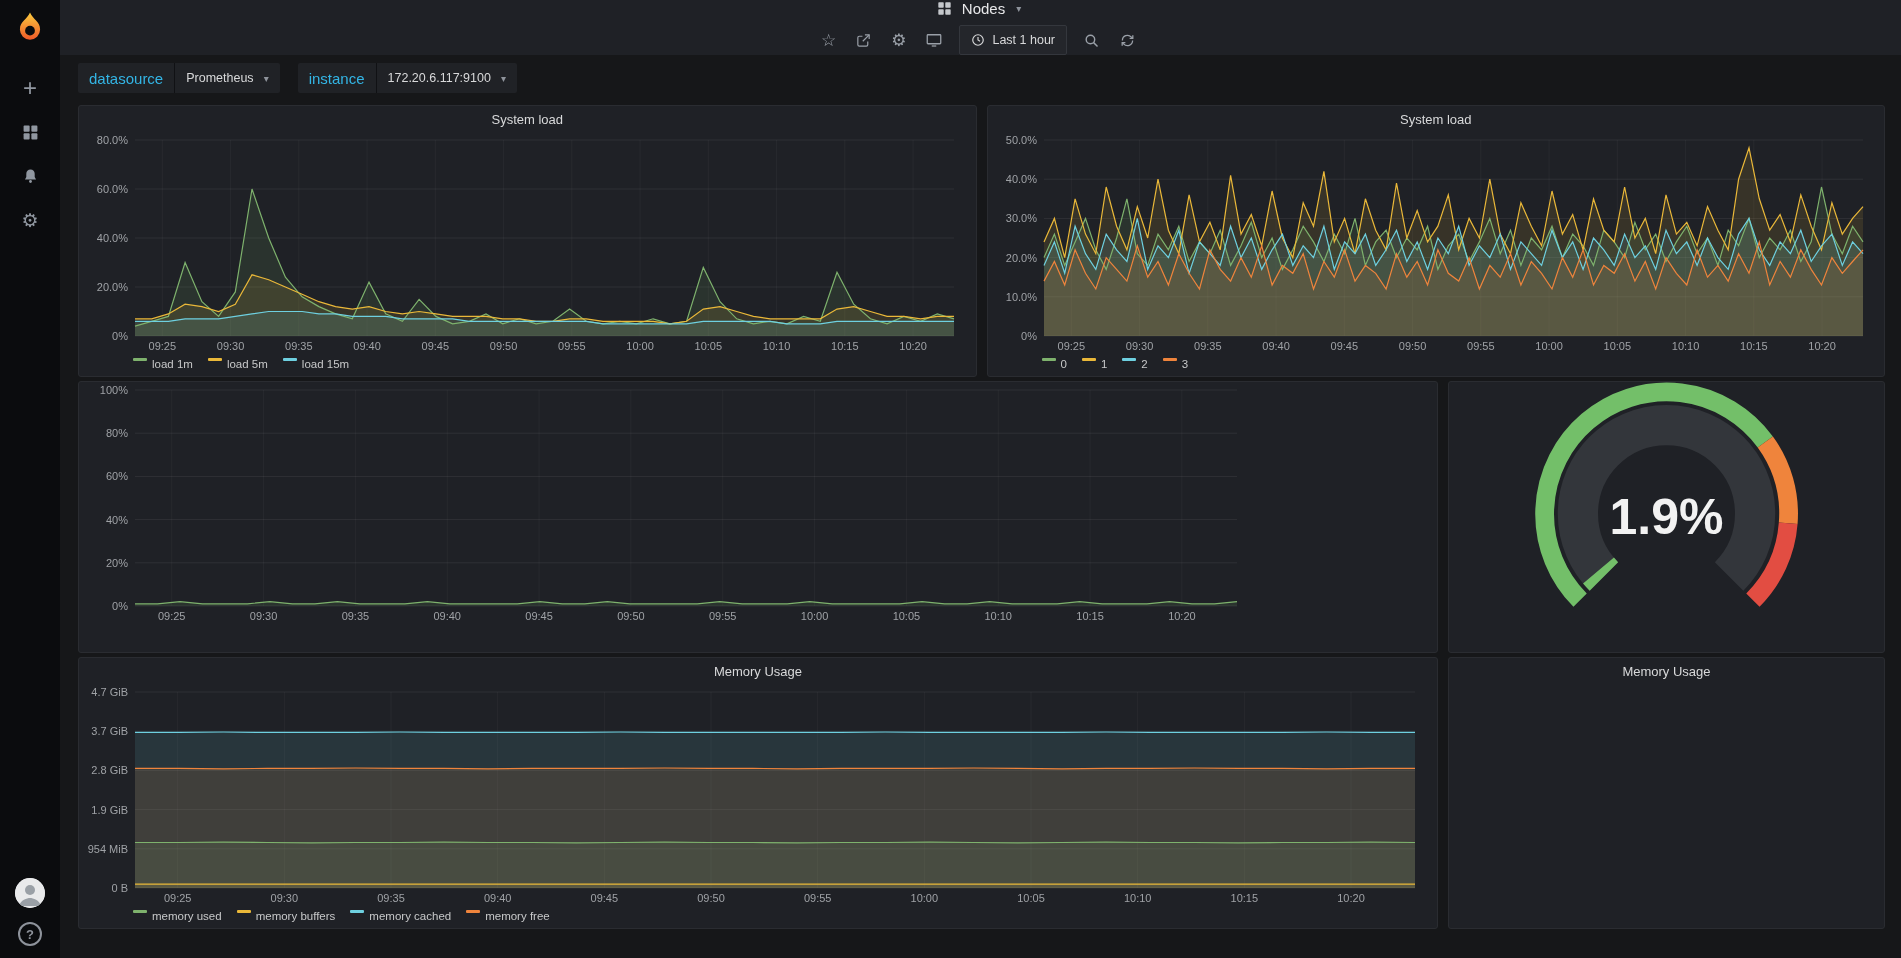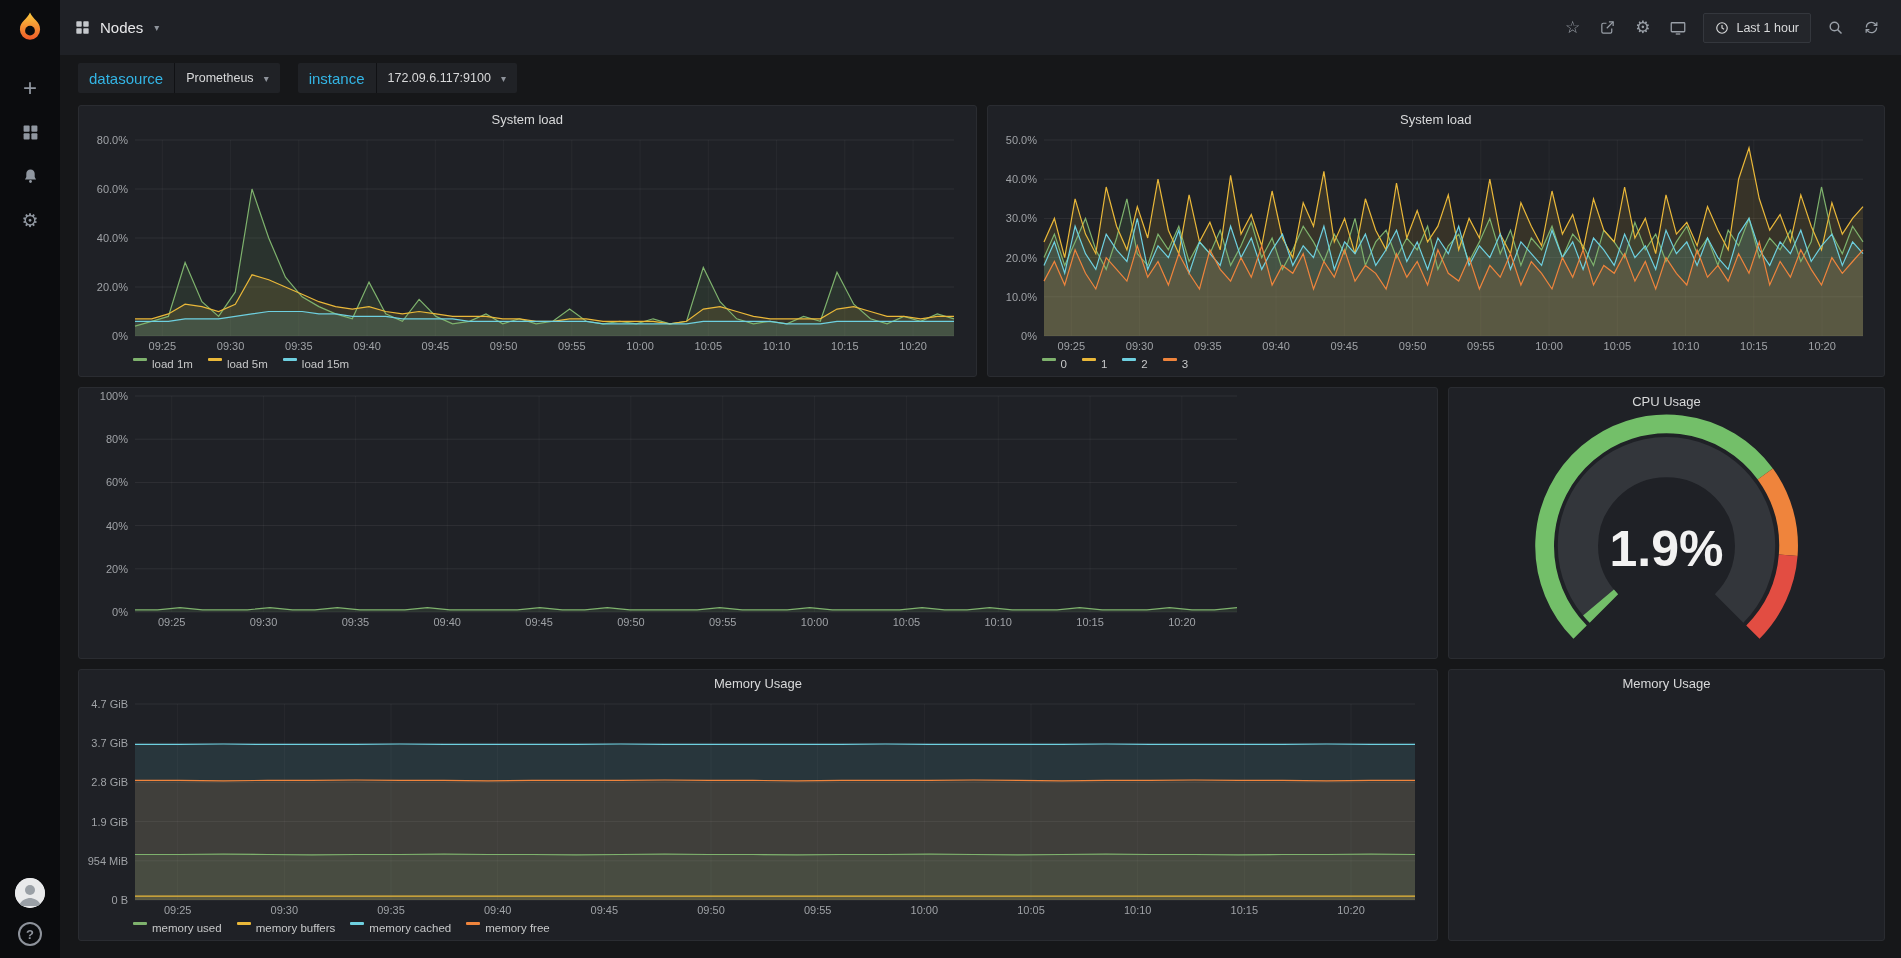--- a/index.html
+++ b/index.html
@@ -19,39 +19,39 @@
   .side-icons { display:flex; flex-direction:column; align-items:center; gap:10px; margin-top:16px; }
   .sicon { background:none; border:none; color:#9097a0; width:38px; height:34px; display:flex; align-items:center; justify-content:center; cursor:pointer; font-size:19px; padding:0; }
   .sicon svg { display:block; }
   .side-bottom { margin-top:auto; margin-bottom:12px; display:flex; flex-direction:column; align-items:center; gap:14px; }
   .avatar { width:30px; height:30px; border-radius:50%; background:#e9eaeb; display:flex; align-items:center; justify-content:center; cursor:pointer; overflow:hidden; }
   .help { width:24px; height:24px; border-radius:50%; border:2px solid #8e939b; color:#8e939b; display:flex; align-items:center; justify-content:center; font-size:13px; font-weight:700; cursor:pointer; }
 
   
   .main { flex:1; min-width:0; display:flex; flex-direction:column; }
 
-  .navbar { height:55px; flex-shrink:0; background:#1f2126; display:flex; align-items:center; justify-content:space-between; padding:0 18px 0 14px; }
+  .navbar { height:55px; flex-shrink:0; background:#1f2126; display:flex; align-items:center; justify-content:space-between; padding:0 18px 0 14px;flex-direction:column; }
   .nav-left { display:flex; align-items:center; gap:9px; }
   .nav-left .grid-ic { color:#c5c8cc; display:flex; }
   .nav-title { font-size:15px; color:#e8e8ea; font-weight:500; cursor:pointer; }
   .glyph-caret { color:#8e939b; font-size:10px; margin-left:2px; }
   .nav-right { display:flex; align-items:center; gap:13px; }
   .nbtn { background:none; border:none; color:#9aa0a8; display:flex; align-items:center; justify-content:center; cursor:pointer; font-size:17px; padding:3px; }
   .nbtn svg { display:block; }
   .time-btn { display:flex; align-items:center; gap:7px; height:30px; padding:0 11px; background:#24262b; border:1px solid #34373d; border-radius:2px; color:#d8d9da; font-size:12.5px; cursor:pointer; }
   .time-btn svg { display:block; }
 
   
   .submenu { height:46px; flex-shrink:0; display:flex; align-items:center; gap:18px; padding-left:18px; }
   .variable { display:flex; height:30px; border-radius:2px; overflow:hidden; }
   .var-label { display:flex; align-items:center; padding:0 11px; background:#202226; color:#33b5e5; font-size:15px; }
   .var-value { display:flex; align-items:center; gap:8px; padding:0 11px; background:#202226; border:none; border-left:1px solid #101114; color:#d8d9da; font-size:12.5px; cursor:pointer; }
 
   
-  .dash { flex:1; min-height:0; padding:4px 16px 10px 18px; display:flex; flex-direction:column; gap:10px; }
+  .dash { flex:1; min-height:0; padding:4px 16px 10px 18px; display:flex; flex-direction:column; gap:4px; }
   .row { display:flex; gap:10px; height:272px; flex-shrink:0; }
   .p-half { flex:1 1 0; }
   .p-wide { flex:0 0 1360px; }
   .p-gauge { flex:1 1 0; }
 
   .panel { background:#1f2126; border:1px solid #2a2c31; border-radius:3px; display:flex; flex-direction:column; min-width:0; }
   .panel-header { height:26px; flex-shrink:0; display:flex; align-items:center; justify-content:center; font-size:13px; font-weight:500; color:#d8d9da; cursor:pointer; }
   .panel-body { flex:1; min-height:0; display:flex; flex-direction:column; padding:0 8px 2px 4px; }
   .panel-body.hflex { flex-direction:row; }
   .chart { flex:1; min-height:0; min-width:0; }
@@ -176,21 +176,21 @@
       <div class="variable">
         <span class="var-label">datasource</span>
         <button class="var-value">
           <span>Prometheus</span>
           <span class="glyph-caret">▾</span>
         </button>
       </div>
       <div class="variable">
         <span class="var-label">instance</span>
         <button class="var-value">
-          <span>172.09.6.117:9100</span>
+          <span>172.20.6.117:9100</span>
           <span class="glyph-caret">▾</span>
         </button>
       </div>
     </div>
 
     <div class="dash">
 
       <div class="row">
         <section class="panel p-half">
           <div class="panel-header">
@@ -373,23 +373,20 @@
                   <text x="1007.0666666666667" y="238" text-anchor="middle" fill="#9fa2a6" font-size="11">10:15</text>
                   <line x1="1098.8999999999999" y1="8" x2="1098.8999999999999" y2="224" stroke="rgba(255,255,255,0.04)" stroke-width="1"></line>
                   <text x="1098.8999999999999" y="238" text-anchor="middle" fill="#9fa2a6" font-size="11">10:20</text>
                   <polygon points="52.0,221.8 74.5,221.8 97.0,219.7 119.5,221.8 142.0,221.8 164.4,221.8 186.9,219.7 209.4,221.8 231.9,221.8 254.4,219.7 276.9,221.8 299.4,221.8 321.9,221.8 344.4,219.7 366.9,221.8 389.3,221.8 411.8,221.8 434.3,221.8 456.8,219.7 479.3,221.8 501.8,221.8 524.3,219.7 546.8,221.8 569.3,221.8 591.8,221.8 614.2,221.8 636.7,219.7 659.2,221.8 681.7,221.8 704.2,221.8 726.7,219.7 749.2,221.8 771.7,221.8 794.2,221.8 816.7,221.8 839.1,219.7 861.6,221.8 884.1,221.8 906.6,219.7 929.1,221.8 951.6,221.8 974.1,221.8 996.6,219.7 1019.1,221.8 1041.6,221.8 1064.0,221.8 1086.5,219.7 1109.0,221.8 1131.5,221.8 1154.0,219.7 1154,224 52,224" fill="#7eb26d" fill-opacity="0.12" stroke="none"></polygon>
                   <polyline points="52.0,221.8 74.5,221.8 97.0,219.7 119.5,221.8 142.0,221.8 164.4,221.8 186.9,219.7 209.4,221.8 231.9,221.8 254.4,219.7 276.9,221.8 299.4,221.8 321.9,221.8 344.4,219.7 366.9,221.8 389.3,221.8 411.8,221.8 434.3,221.8 456.8,219.7 479.3,221.8 501.8,221.8 524.3,219.7 546.8,221.8 569.3,221.8 591.8,221.8 614.2,221.8 636.7,219.7 659.2,221.8 681.7,221.8 704.2,221.8 726.7,219.7 749.2,221.8 771.7,221.8 794.2,221.8 816.7,221.8 839.1,219.7 861.6,221.8 884.1,221.8 906.6,219.7 929.1,221.8 951.6,221.8 974.1,221.8 996.6,219.7 1019.1,221.8 1041.6,221.8 1064.0,221.8 1086.5,219.7 1109.0,221.8 1131.5,221.8 1154.0,219.7 " fill="none" stroke="#7eb26d" stroke-width="1.2"></polyline>
                 </svg>
               </div>
           </div>
         </section>
         <section class="panel p-gauge">
-          <div class="panel-header">
-              <span>CPU Usage</span>
-            </div>
           <div class="gauge">
               <svg width="435" height="244">
                 <path d="M 131.1 218.1 A 122.1 122.1 0 1 1 316.3 60.0" stroke="#73bf69" stroke-width="18.788000000000004" fill="none"></path>
                 <path d="M 316.3 60.0 A 122.1 122.1 0 0 1 339.2 141.3" stroke="#ef843c" stroke-width="18.788000000000004" fill="none"></path>
                 <path d="M 339.2 141.3 A 122.1 122.1 0 0 1 303.9 218.1" stroke="#e24d42" stroke-width="18.788000000000004" fill="none"></path>
                 <path d="M 154.9 194.4 A 88.6 88.6 0 1 1 280.1 194.4" stroke="#33363b" stroke-width="40.260000000000005" fill="none"></path>
                 <path d="M 154.9 194.4 A 88.6 88.6 0 0 1 149.5 188.5" stroke="#73bf69" stroke-width="40.260000000000005" fill="none"></path>
                 <text x="217.5" y="151.89000000000001" text-anchor="middle" fill="#f2f2f2" font-size="50" font-weight="700">1.9%</text>
               </svg>
             </div>

